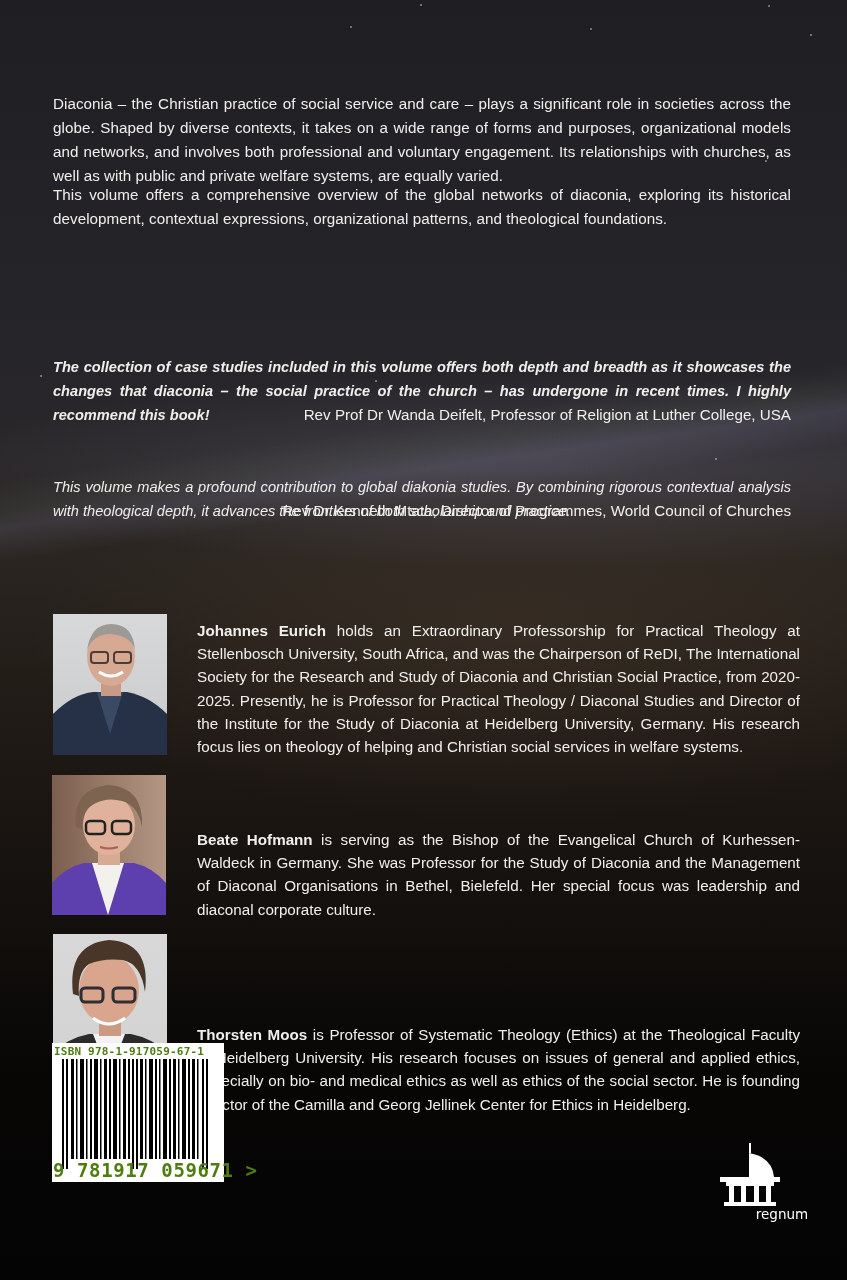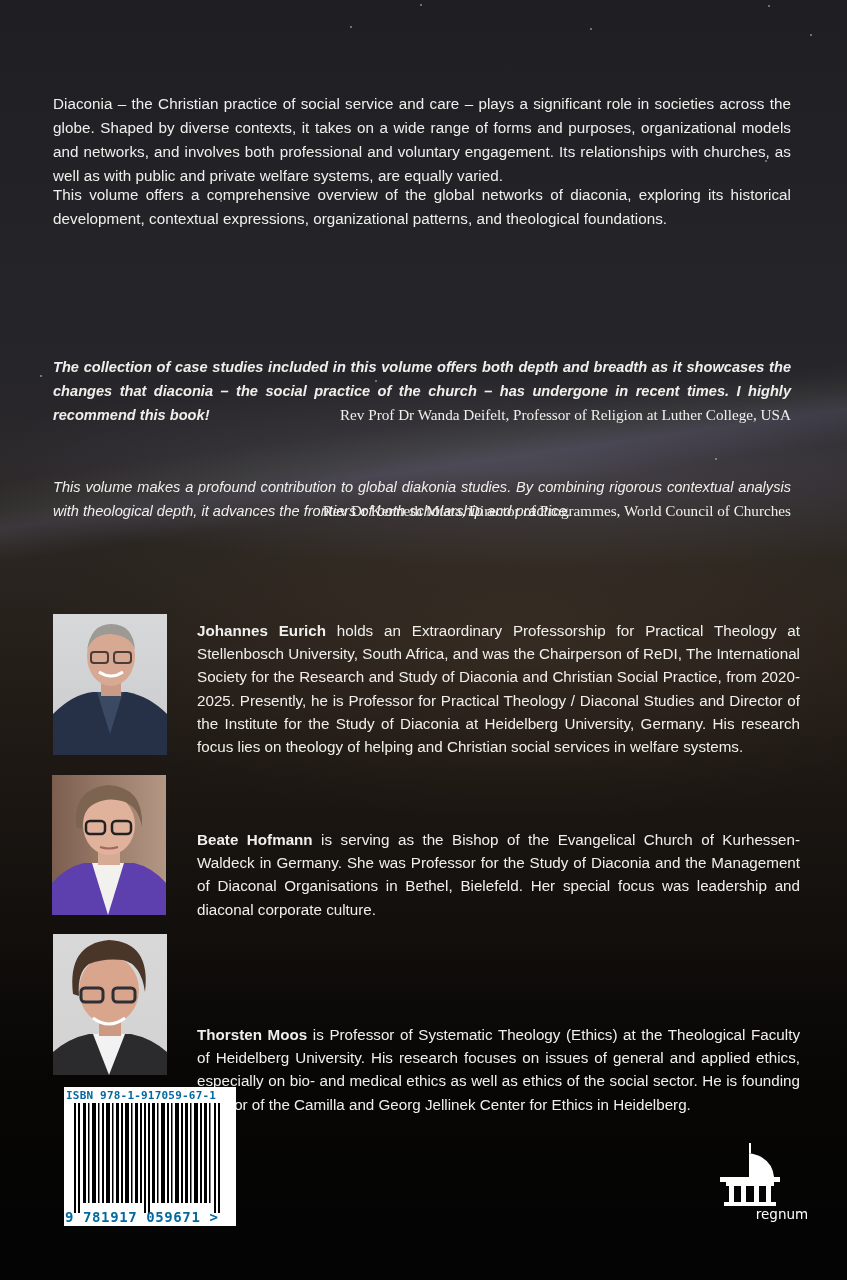--- a/index.html
+++ b/index.html
@@ -34,21 +34,21 @@
 
     .quote {
       position: absolute; left: 53px; width: 738px;
       font-size: 14.6px; line-height: 24px; font-style: italic;
       text-align: justify; margin: 0;
     }
     #q1 { top: 355px; font-weight: bold; }
     #q2 { top: 475px; }
     .attrib {
       position: absolute; right: 56px; font-size: 15.2px; line-height: 24px;
-      text-align: right; white-space: nowrap; font-family: Liberation Serif, serif;
+      text-align: right; white-space: nowrap;
     }
     #a1 { top: 403px; }
     #a2 { top: 499px; }
 
     .photo {
       position: absolute; width: 114px; height: 141px; overflow: hidden;
     }
     #ph1 { left: 53px; top: 614px; background: linear-gradient(180deg, #d7d8da 0%, #cfd0d2 60%, #c8c9cb 100%); }
     #ph2 { left: 52px; top: 775px; background: linear-gradient(90deg, #7b5e4e 0%, #9a7c6a 50%, #b49684 100%); height: 140px; }
     #ph3 { left: 53px; top: 934px; background: linear-gradient(180deg, #d8d8d8 0%, #d2d2d2 100%); }
@@ -56,28 +56,27 @@
     .bio {
       position: absolute; left: 189px; width: 603px;
       font-size: 15.2px; line-height: 23.2px; text-align: justify; margin: 8px;
     }
     .bio b { font-weight: bold; }
     #b1 { top: 611px; }
     #b2 { top: 820px; }
     #b3 { top: 1015px; }
 
     .barcode {
-      position: absolute; left: 52px; top: 1087px; width: 172px; height: 139px;
-      background: #fff; color: #0369a1; box-sizing: border-box;
+      position: absolute; left: 52px; top: 1043px; width: 172px; height: 139px;
+      background: #fff; color: #4d7c0f; box-sizing: border-box;
       font-family: "DejaVu Sans Mono", "Liberation Mono", monospace;
-      margin-left: 12px;
     }
     .isbn-label { position: absolute; left: 2px; top: 2px; font-size: 11px; font-weight: bold; letter-spacing: 0.2px; white-space: nowrap; }
     .bars { position: absolute; left: 10px; top: 16px; width: 148px; height: 110px; }
-    .ean-digits { position: absolute; left: 1px; bottom: 1px; font-size: 14px; font-weight: bold; white-space: nowrap; letter-spacing: 0.6px; }
+    .ean-digits { position: absolute; left: 1px; bottom: 1px; font-size: 19px; font-weight: bold; white-space: nowrap; letter-spacing: 0.6px; }
 
     .logo { position: absolute; left: 716px; top: 1143px; width: 68px; height: 82px; }
     .logo-text {
       position: absolute; left: 748px; top: 1206px; width: 68px; text-align: center;
       font-size: 13.5px; color: #fff; font-family: "DejaVu Sans", sans-serif;
     }
   </style>
 </head>
 <body>
 

